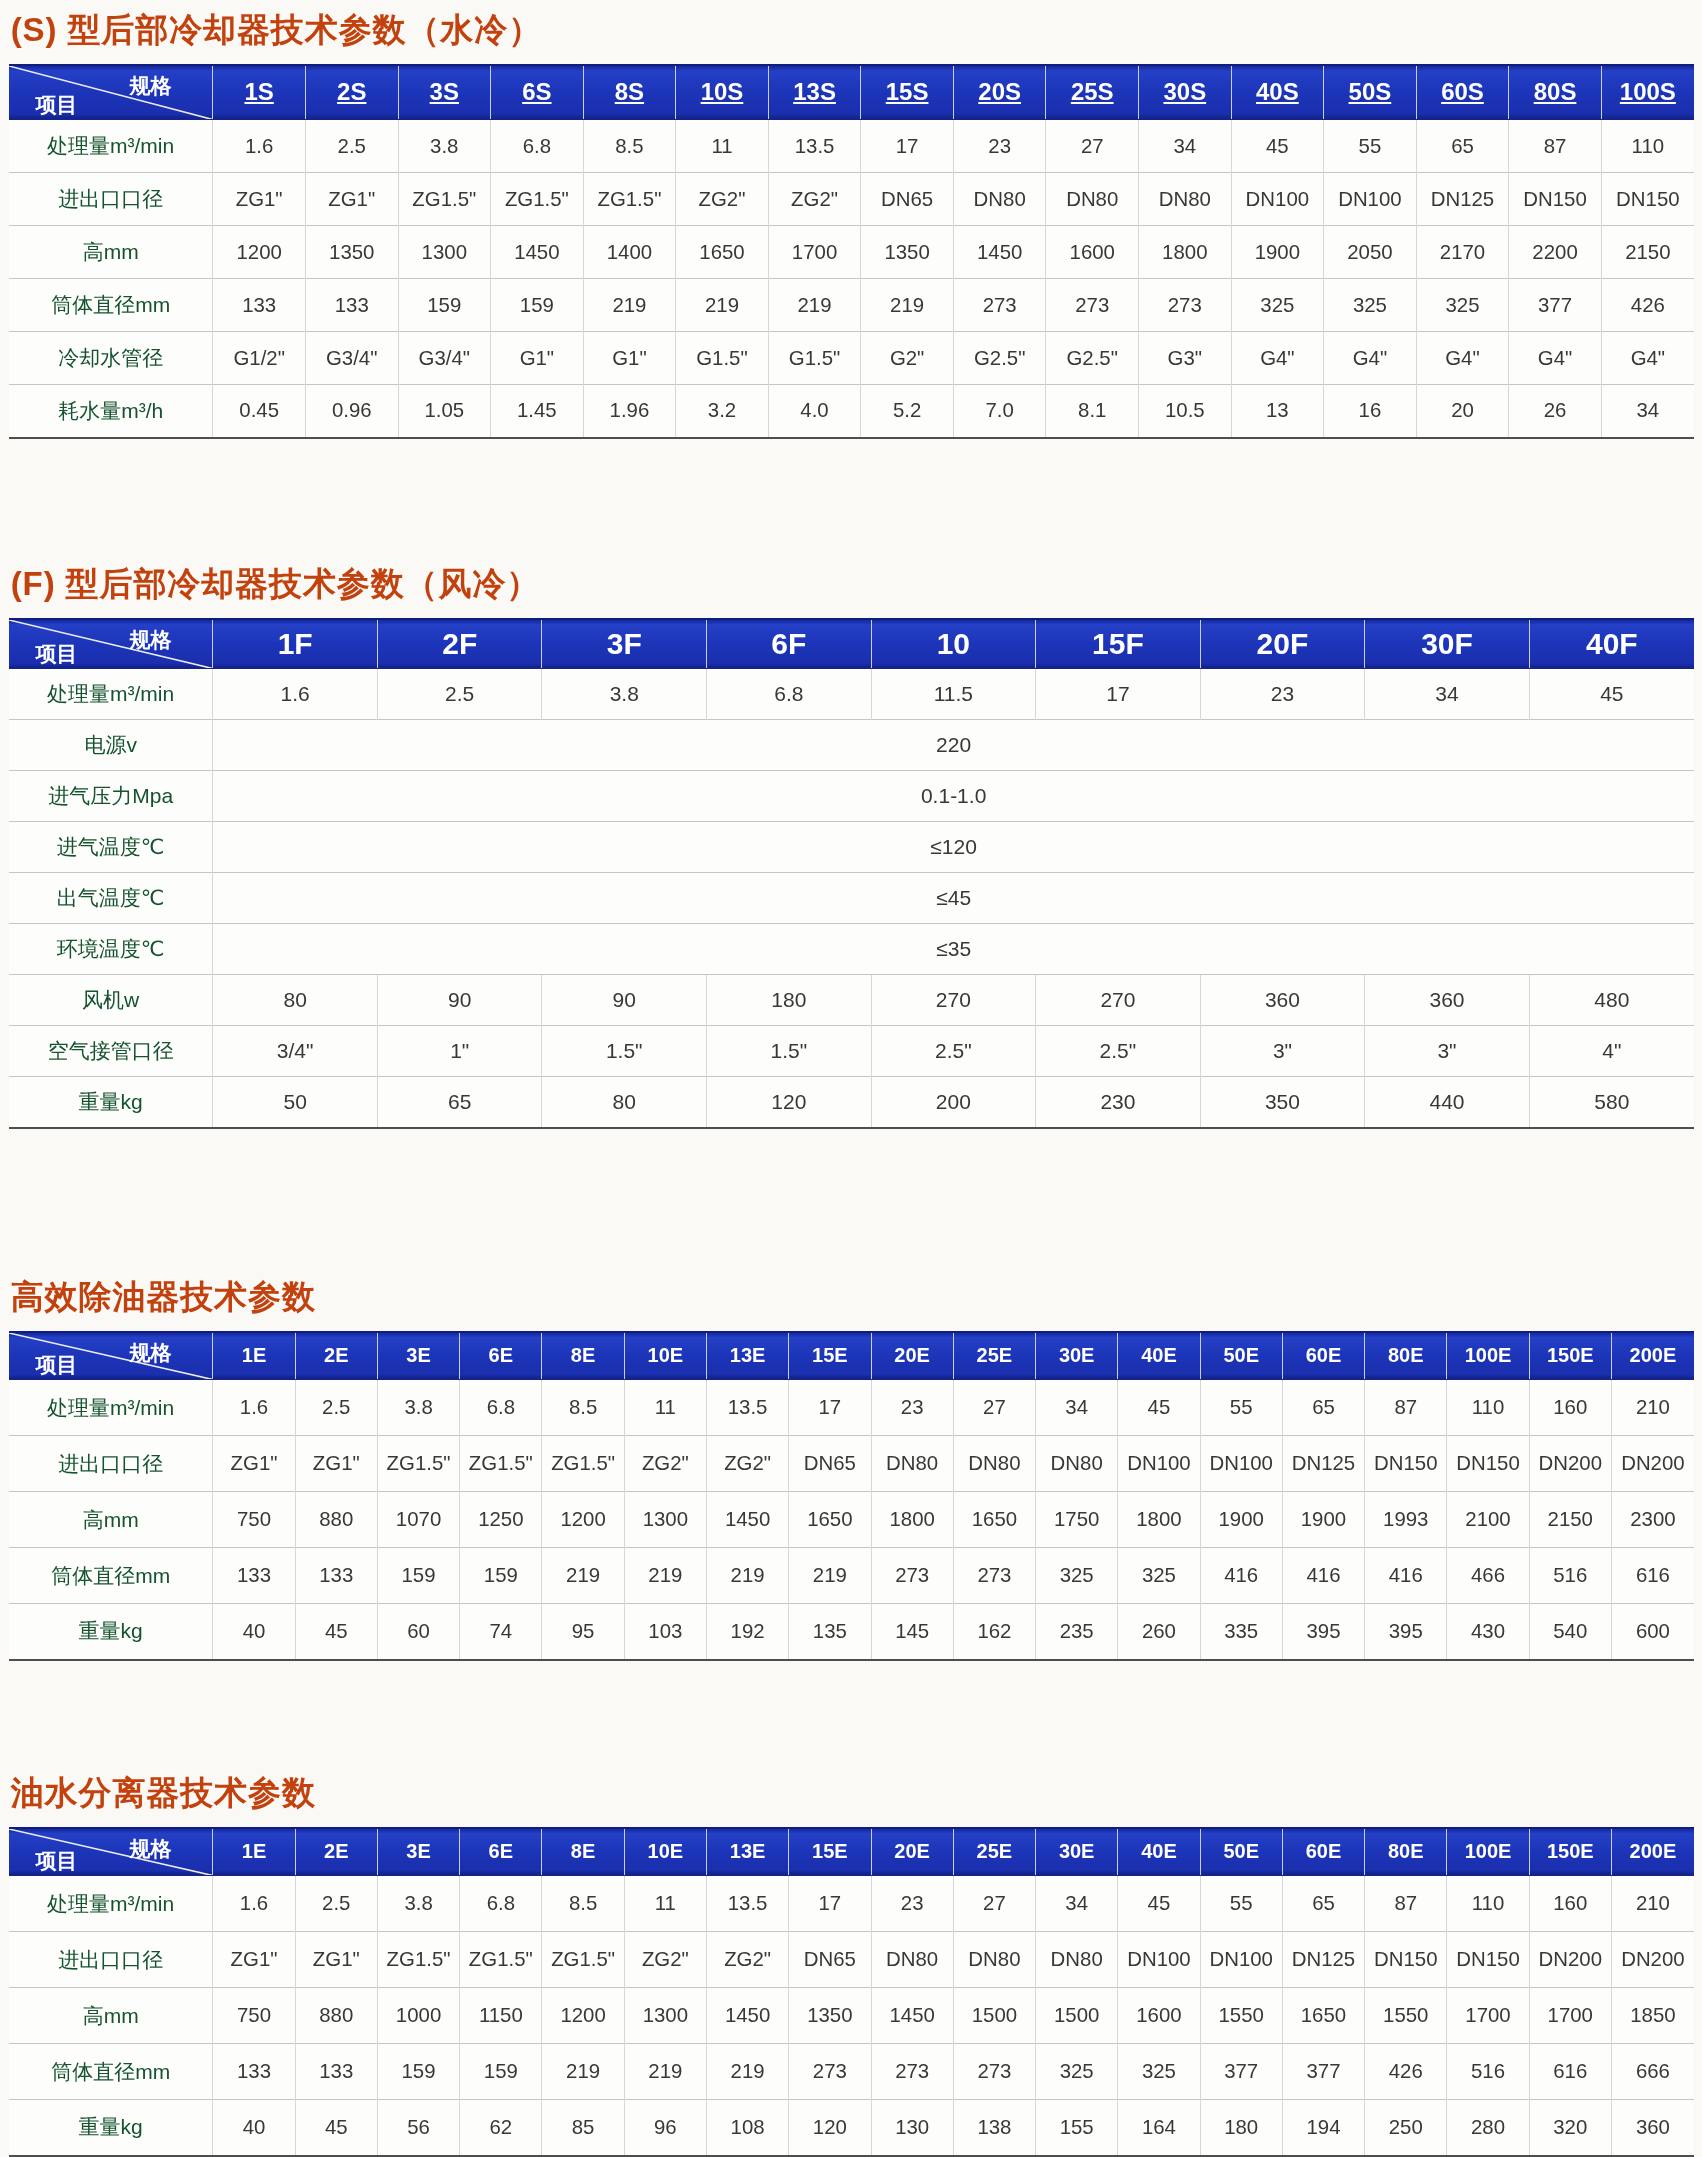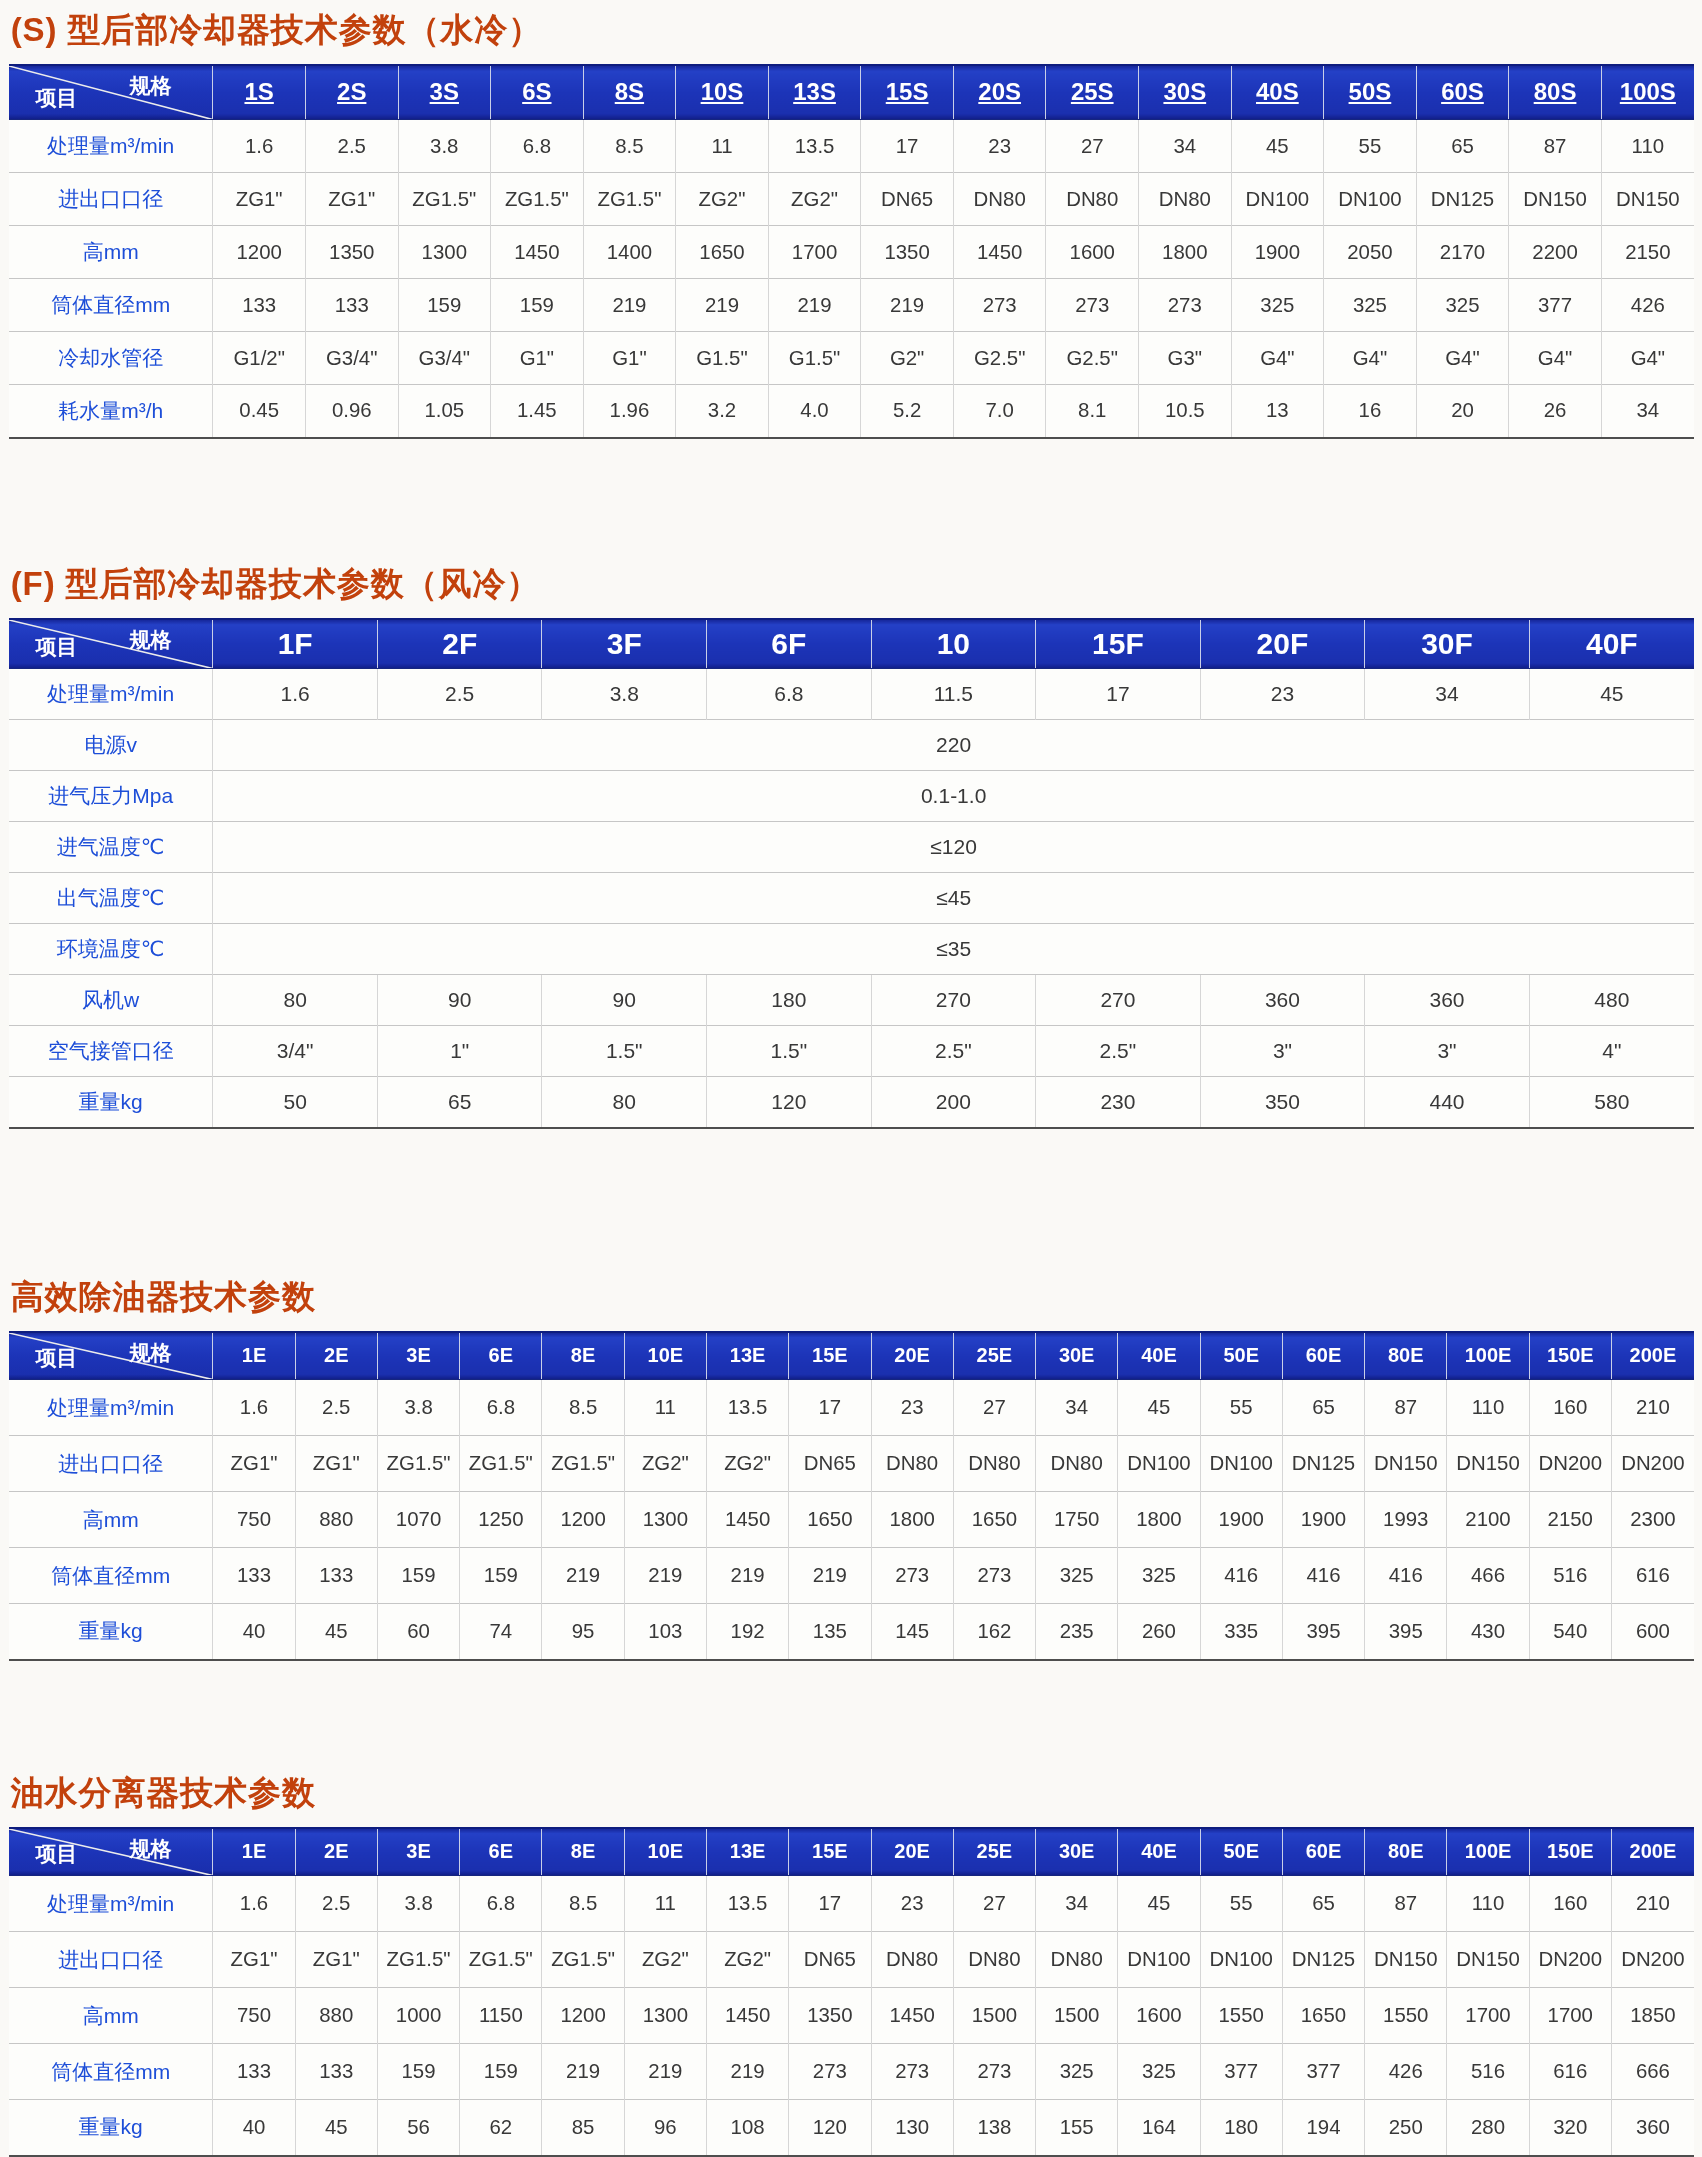--- a/index.html
+++ b/index.html
@@ -31,32 +31,32 @@
     border-top:2.7px solid #0e1d7e;
     border-bottom:1.8px solid #16267f;
     padding:0;vertical-align:middle;text-align:center;
   }
   table.spec-table thead th.col-h{border-left:1.8px solid #c9cfe8;}
   
   th.corner{position:relative;}
   th.corner .diag{position:absolute;left:0;top:0;width:100%;height:100%;}
   th.corner .diag line{stroke:#ececec;stroke-width:1.5;vector-effect:non-scaling-stroke;}
   th.corner .spec{position:absolute;top:6.2px;right:41px;font-size:21px;}
-  th.corner .item{position:absolute;bottom:7px;left:26.6px;font-size:21px;}
+  th.corner .item{position:absolute;bottom:0;left:26.6px;font-size:21px;}
   
   table.spec-table tbody th,
   table.spec-table tbody td{
     font-weight:normal;text-align:center;vertical-align:middle;
     border-top:0.9px solid #c6c6c6;
     color:#383838;padding:0;
   }
   table.spec-table tbody tr:first-child th,
   table.spec-table tbody tr:first-child td{border-top:none;}
   table.spec-table tbody td{border-left:0.9px solid #d6d6d6;}
-  table.spec-table tbody th.row-label{border-left:none;font-size:21px;color:#1d4ed8;}
+  table.spec-table tbody th.row-label{border-left:none;font-size:21px;color:#14532d;}
   
   table.t1 thead tr{height:55px;} table.t1 tbody tr{height:53px;}
   table.t2 thead tr{height:50px;} table.t2 tbody tr{height:51px;}
   table.t3 thead tr{height:48px;} table.t3 tbody tr{height:56px;}
   table.t4 thead tr{height:48px;} table.t4 tbody tr{height:56px;}
   table.t1 thead th.col-h{font-size:24px;text-decoration:underline;}
   table.t2 thead th.col-h{font-size:30px;}
   table.t3 thead th.col-h,table.t4 thead th.col-h{font-size:20px;}
   table.t1 tbody td{font-size:20.4px;}
   table.t2 tbody td{font-size:21px;}

